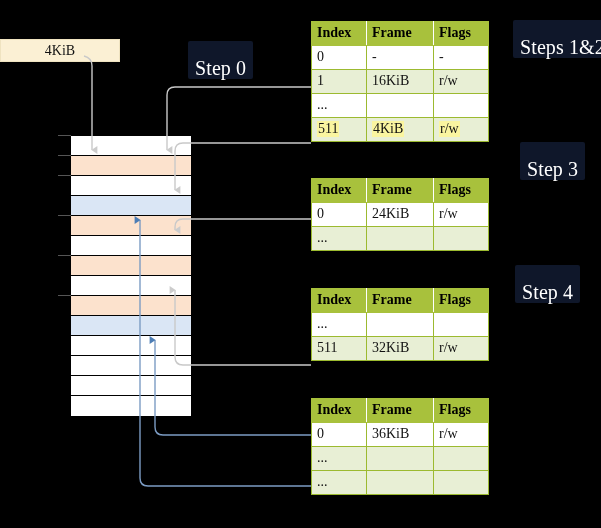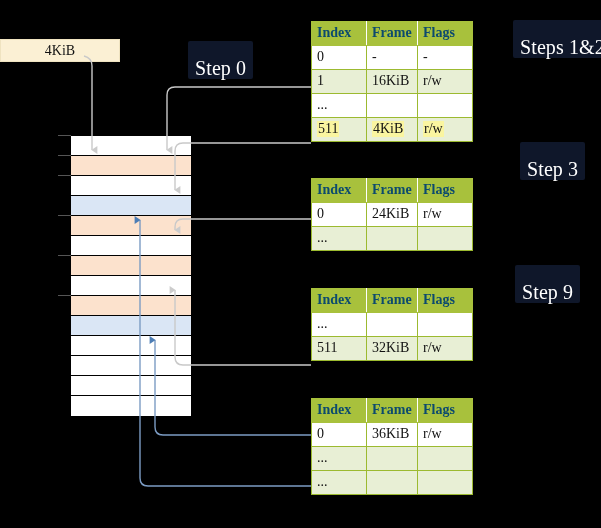--- a/index.html
+++ b/index.html
@@ -103,36 +103,36 @@
     line-height: 16px;
     padding: 3px 5px 4px 5px;
     text-align: left;
     height: 17px;
     box-sizing: border-box;
     overflow: hidden;
     white-space: nowrap;
   }
   .ptable th {
     background: #A8C13C;
-    color: #0c4a6e;
+    color: #000000;
     font-weight: bold;
     border-color: #A8C13C;
     border-right-color: #FFFFFF;
   }
   .ptable th:last-child { border-right-color: #A8C13C; }
   .ptable td { color: #111111; border-color: #9CBA30; }
   .ptable tr.alt td { background: #E8EFD5; }
   .ptable tr.plain td { background: #FFFFFF; }
   td .hl-in {
     background: #FAF5A0;
     display: inline-block;
     padding: 0 1px;
   }
   .col-index { width: 55px; }
-  .col-frame { width: 51px; margin-left: 48px; }
+  .col-frame { width: 67px; margin-left: 48px; }
   .col-flags { width: 55px; margin-left: 28px; }
 </style>
 </head>
 <body>
 
 <div class="stage">
 
   <div class="src-box" style="left:0px; top:39px; width:120px; height:23px;">
     <span>4KiB</span>
   </div>
@@ -187,21 +187,21 @@
 
     <path d="M 311,435 L 163,435 Q 155,435 155,427 L 155,340" fill="none" stroke="#7C9CC4" stroke-width="1.4" marker-end="url(#ah-blue)"></path>
 
     <path d="M 311,486 L 148,486 Q 140,486 140,478 L 140,220" fill="none" stroke="#7C9CC4" stroke-width="1.4" marker-end="url(#ah-blue)"></path>
   </svg>
 
   <div id="badges">
       <div class="step-badge" style="left: 188px; top: 41px;">Step 0</div>
       <div class="step-badge" style="left: 513px; top: 20px;">Steps 1&amp;2</div>
       <div class="step-badge" style="left: 520px; top: 142px;">Step 3</div>
-      <div class="step-badge" style="left: 515px; top: 265px;">Step 9</div>
+      <div class="step-badge" style="left: 515px; top: 265px;">Step 4</div>
     </div>
 
   <div id="tables">
       <table class="ptable" style="left: 311px; top: 21px;">
         <thead>
           <tr>
             <th class="col-index">Index</th>
             <th class="col-frame">Frame</th>
             <th class="col-flags">Flags</th>
           </tr>

